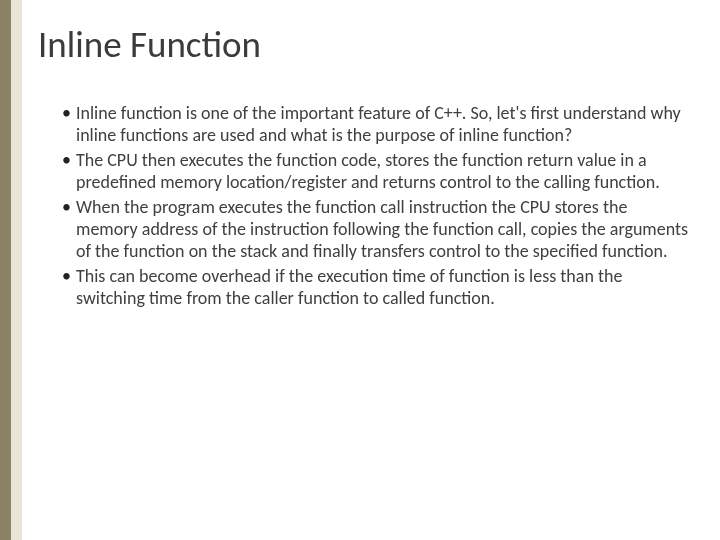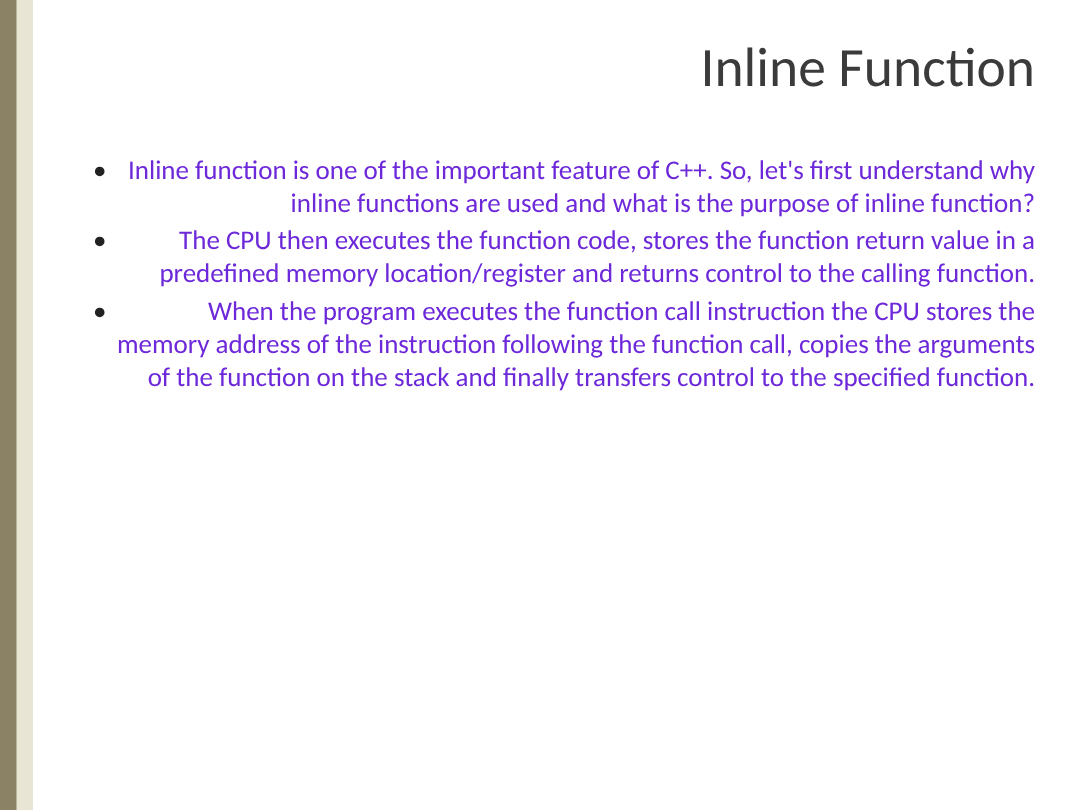--- a/index.html
+++ b/index.html
@@ -24,41 +24,40 @@
     width: 11px;
     height: 540px;
     background: #e9e5d5;
   }
   .slide {
     position: absolute;
     left: 38px;
     top: 22px;
     right: 30px;
     bottom: 30px;
-    text-align: right;
   }
   .title {
     font-size: 37px;
     font-weight: 400;
     color: #3b3b3b;
     margin-bottom: 36px;
     letter-spacing: 0px;
   }
   .body {
     padding-left: 24px;
   }
   ul {
     list-style: none;
   }
   li {
     position: relative;
     padding-left: 14px;
     font-size: 18px;
     line-height: 1.22;
-    color: #6d28d9;
+    color: #404040;
     margin-bottom: 3px;
   }
   li::before {
     content: "•";
     position: absolute;
     left: 0;
     top: 0;
     color: #222;
     font-size: 18px;
   }
@@ -69,15 +68,16 @@
 <div class="accent-bar"></div>
 <div class="accent-bar-inner"></div>
 
 <div class="slide">
   <h1 class="title">Inline Function</h1>
   <div class="body">
     <ul>
       <li>Inline function is one of the important feature of C++. So, let's first understand why inline functions are used and what is the purpose of inline function?</li>
       <li>The CPU then executes the function code, stores the function return value in a predefined memory location/register and returns control to the calling function.</li>
       <li>When the program executes the function call instruction the CPU stores the memory address of the instruction following the function call, copies the arguments of the function on the stack and finally transfers control to the specified function.</li>
+      <li> This can become overhead if the execution time of function is less than the switching time from the caller function to called function.</li>
     </ul>
   </div>
 </div>
 
 </body></html>

